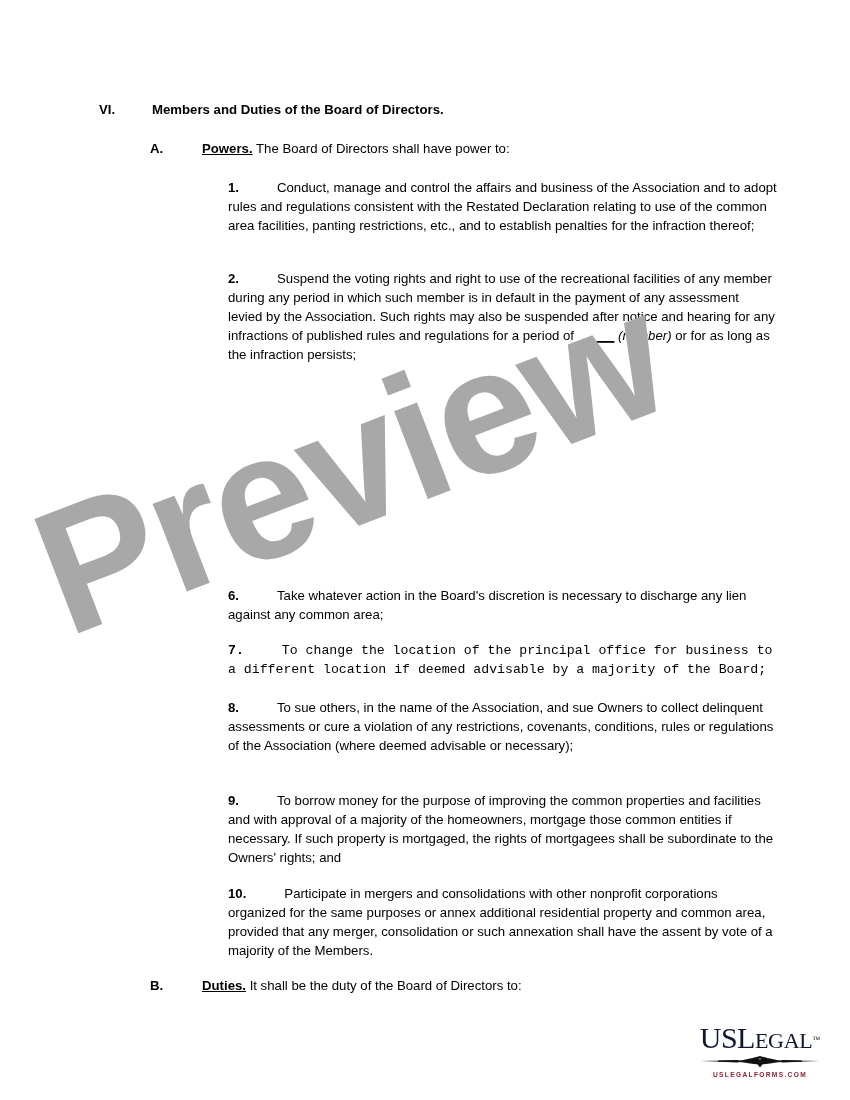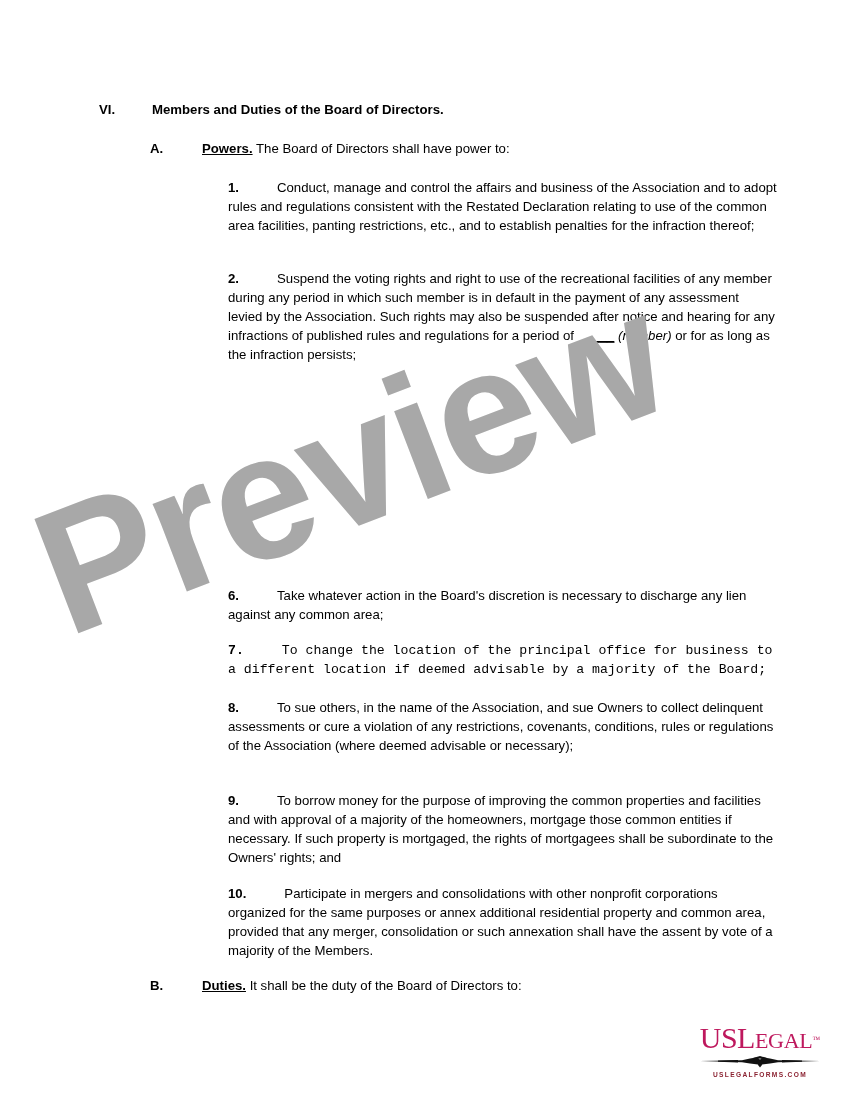--- a/index.html
+++ b/index.html
@@ -113,21 +113,21 @@
   #logo {
     position: absolute;
     right: 22px;
     bottom: 22px;
     width: 136px;
     z-index: 4;
     text-align: center;
   }
   #logo .wordmark {
     font-family: "Liberation Serif", serif;
-    color: #be185d;
+    color: #0f172a;
     line-height: 1;
     white-space: nowrap;
     position: relative;
     display: inline-block;
   }
   #logo .wm-big {
     font-size: 30px;
     letter-spacing: -0.5px;
   }
   #logo .wm-sc {

